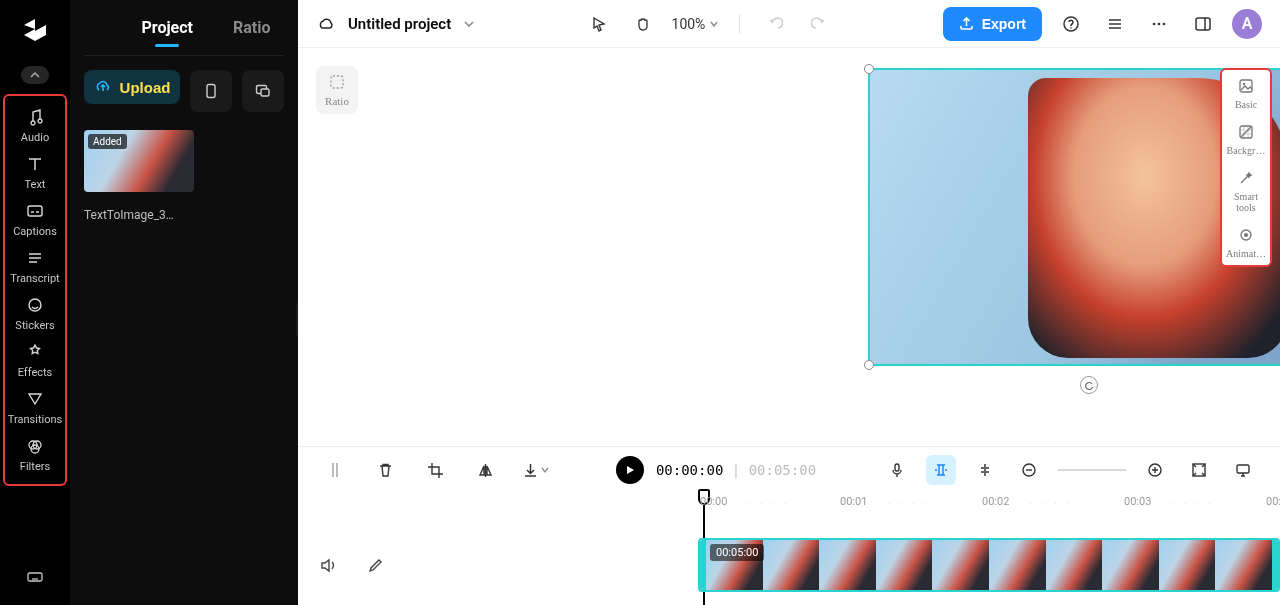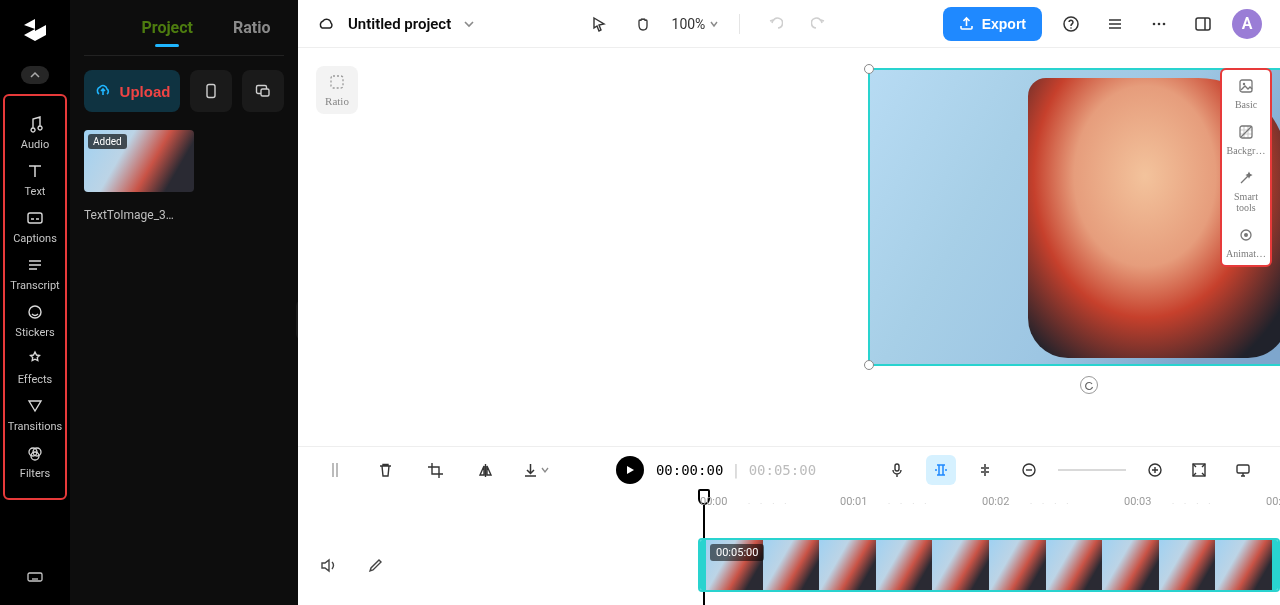--- a/index.html
+++ b/index.html
@@ -4,34 +4,34 @@
 <style>
 * { box-sizing: border-box; margin: 0; padding: 0; }
 body { font-family: -apple-system, BlinkMacSystemFont, "Segoe UI", Roboto, sans-serif; width:1280px; height:605px; background:#fff; overflow:hidden; color:#333; }
 
 .app { display:flex; height:605px; }
 
 
 .rail { width:70px; background:#000; display:flex; flex-direction:column; align-items:center; padding-top:12px; }
 .logo { width:36px; height:36px; display:flex; align-items:center; justify-content:center; margin-bottom:18px;}
 .rail-collapse { width:28px; height:18px; border-radius:14px; background:#262626; display:flex; align-items:center; justify-content:center; margin-bottom:10px; color:#aaa;}
-.rail-group { border:2px solid #e73a3a; border-radius:6px; padding:18px 2px; display:flex; flex-direction:column; gap:10px;}
+.rail-group { border:2px solid #e73a3a; border-radius:6px; padding:11px 2px; display:flex; flex-direction:column; gap:10px;}
 .rail-item { width:56px; display:flex; flex-direction:column; align-items:center; gap:4px; color:#c7c7c7; font-size:11px; cursor:pointer;}
 .rail-item .ico { width:20px; height:20px; display:flex; align-items:center; justify-content:center; color:#d9d9d9;}
 .rail-bottom { margin-top:auto; margin-bottom:18px; color:#c7c7c7;}
 .rail-bottom .ico { width:20px; height:20px; display:flex; align-items:center; justify-content:center;}
 
 
 .panel { width:228px; background:#0d0d0d; display:flex; flex-direction:column; padding:0 14px 14px 14px; }
 .tabs { display:flex; gap:40px; justify-content:center; padding:18px 0 10px; border-bottom:1px solid #222;}
 .tab { color:#8a8a8a; font-size:16px; font-weight:700; cursor:pointer; padding-bottom:8px; position:relative;}
-.tab.active { color:#4d7c0f;margin-left:44px;}
+.tab.active { color:#ffffff;margin-left:44px;}
 .tab.active::after { content:""; position:absolute; bottom:-2px; left:50%; transform:translateX(-50%); width:24px; height:3px; background:#1fb6ff; border-radius:2px;}
 .panel-actions { display:flex; gap:10px; margin:14px 0 18px;}
-.upload-btn { flex:1; background:#0f3341; color:#ef4444; border:none; border-radius:8px; height:42px; display:flex; align-items:center; justify-content:center; gap:8px; font-weight:600; font-size:15px; cursor:pointer;}
+.upload-btn { flex:1; background:#0f3341; color:#fde047; border:none; border-radius:8px; height:34px; display:flex; align-items:center; justify-content:center; gap:8px; font-weight:600; font-size:15px; cursor:pointer;}
 .panel-icobtn { width:42px; height:42px; background:#1a1a1a; border:none; border-radius:8px; color:#d0d0d0; display:flex; align-items:center; justify-content:center; cursor:pointer;}
 .media-card { width:90px; }
 .thumb { width:110px; height:62px; border-radius:4px; background:linear-gradient(120deg,#9fd1f2 0%, #bcd4e6 35%, #c95346 60%, #2a2a33 80%); position:relative;}
 .thumb .badge{ position:absolute; top:4px; left:4px; background:rgba(0,0,0,.65); color:#fff; font-size:10px; padding:2px 5px; border-radius:3px;}
 .media-name { color:#bfbfbf; font-size:12px; margin-top:16px; white-space:nowrap; overflow:hidden; text-overflow:ellipsis; }
 
 .sidegrip { position:absolute; left:296px; top:300px; width:12px; height:40px; background:#1a1a1a; border-radius:6px 0 0 6px;}
 
 
 .main { flex:1; display:flex; flex-direction:column; position:relative;}

